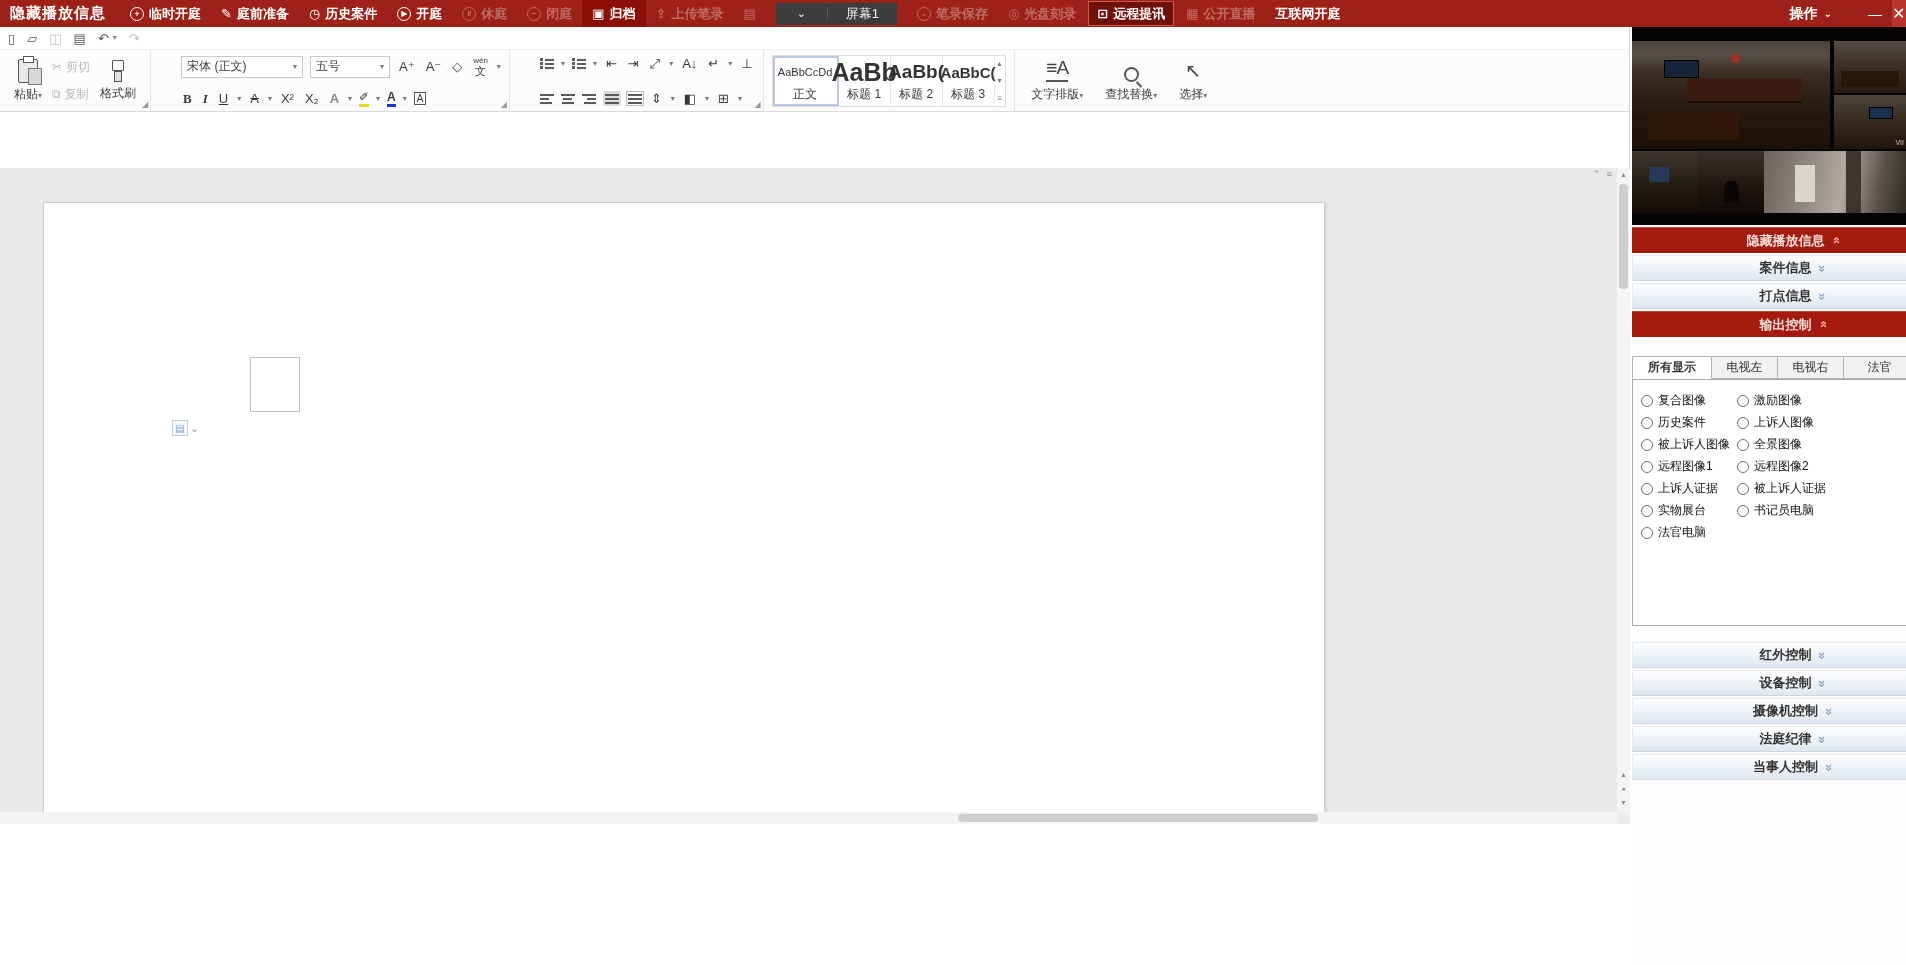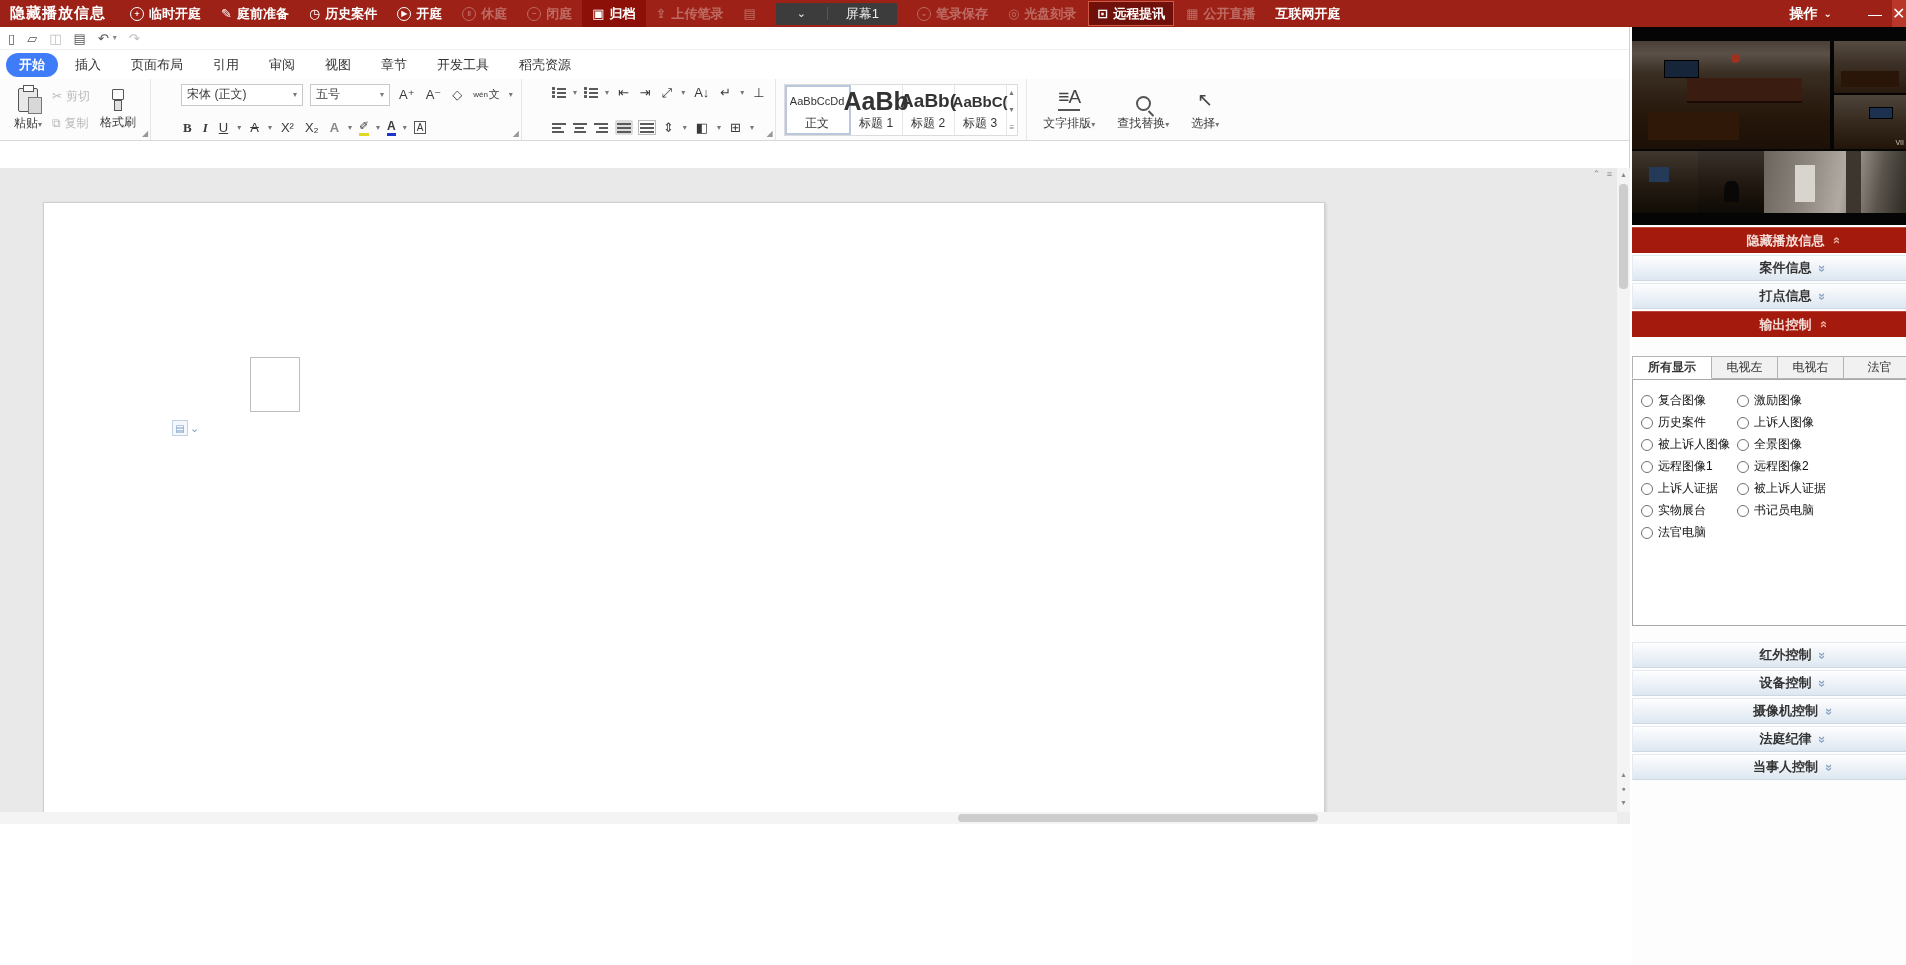--- a/index.html
+++ b/index.html
@@ -253,31 +253,20 @@
     <div class="qat">
       <span>▯</span>
       <span>▱</span>
       <span class="dis">◫</span>
       <span>▤</span>
       <span>↶</span>
       <span class="dd">▾</span>
       <span class="dis">↷</span>
     </div>
 
-    <div class="ribbon-tabs">
-      <span class="rtab active">开始</span>
-      <span class="rtab">插入</span>
-      <span class="rtab">页面布局</span>
-      <span class="rtab">引用</span>
-      <span class="rtab">审阅</span>
-      <span class="rtab">视图</span>
-      <span class="rtab">章节</span>
-      <span class="rtab">开发工具</span>
-      <span class="rtab">稻壳资源</span>
-    </div>
 
     <div class="ribbon">
 
       <div class="rgroup">
         <div class="bigbtn">
           <span class="clip-ic"></span>
           <span><span>粘贴</span><span class="ddv">▾</span></span>
         </div>
         <div class="smallcol">
           <div class="smallbtn disabled">
@@ -303,21 +292,21 @@
               <span>宋体 (正文)</span>
                 <span class="ddv">▾</span>
             </div>
             <div class="combo" style="width:80px">
               <span>五号</span>
                 <span class="ddv">▾</span>
             </div>
             <span class="fbtn">A⁺</span>
             <span class="fbtn">A⁻</span>
             <span class="fbtn">◇</span>
-            <span class="fbtn" style="flex-direction:row;font-size:8px;line-height:1">
+            <span class="fbtn" style="flex-direction:column;font-size:8px;line-height:1">
               <span>wén</span>
               <span style="font-size:11px">文</span>
             </span>
             <span class="ddv">▾</span>
           </div>
           <div class="frow">
             <span class="fbtn">
                 <b>B</b>
               </span>
             <span class="fbtn">

